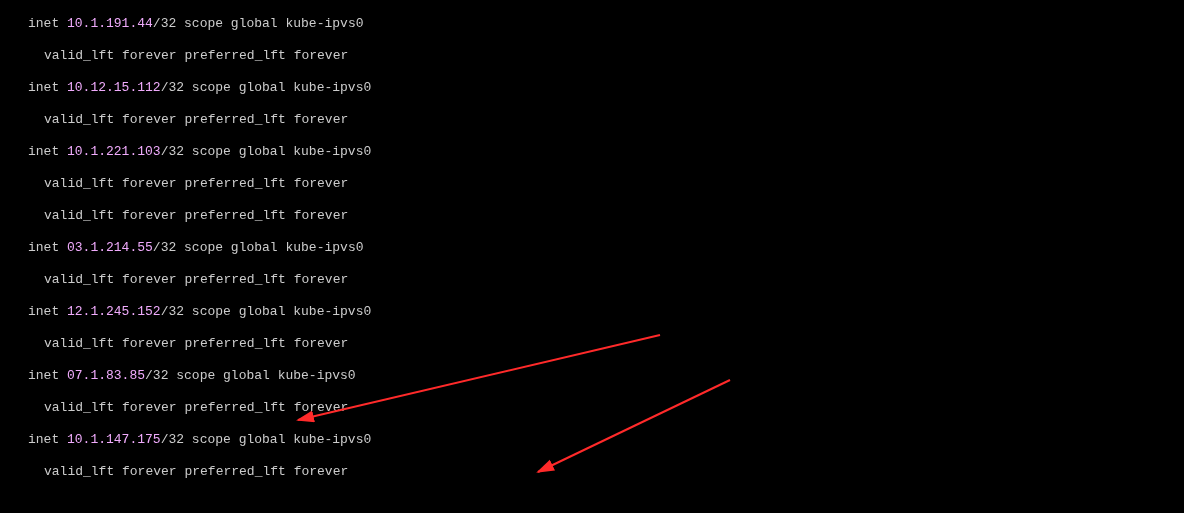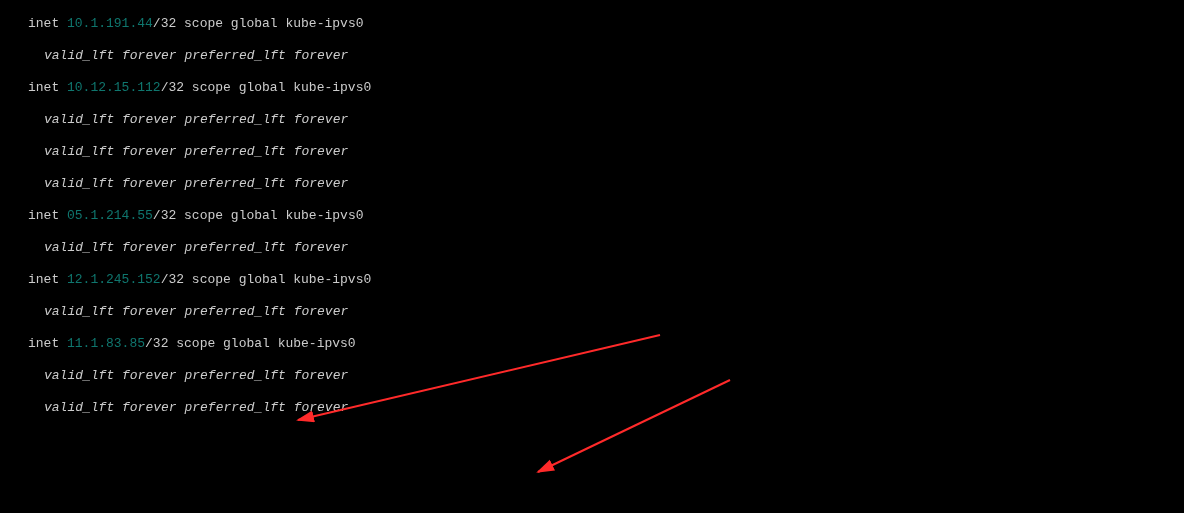--- a/index.html
+++ b/index.html
@@ -1,38 +1,40 @@
 <!DOCTYPE html>
 <html><head>
 <meta charset="utf-8">
 <style>
   html,body{margin:0;padding:0;background:#000;color:#ccc;font-family:Consolas,"Courier New",monospace;font-size:13px;line-height:16px;width:1184px;height:513px;overflow:hidden;}
   .terminal{padding:0 4px;position:relative;white-space:pre;}
-  .pink{color:#0f766e;}
+  .pink{color:#f0abfc;}
   .line{display:block;}
   .indent{padding-left:24px;}
-  .indent2{padding-left:40px;font-style:italic;}
+  .indent2{padding-left:40px;}
   .svg-annot{position:absolute;left:0;top:0;pointer-events:none;}
 </style>
 </head>
 <body>
 
 <div class="terminal">
 <span class="line indent"><span>inet </span><span class="pink">10.1.191.44</span><span>/32 scope global kube-ipvs0</span></span>
 <span class="line indent2">valid_lft forever preferred_lft forever</span>
 <span class="line indent"><span>inet </span><span class="pink">10.12.15.112</span><span>/32 scope global kube-ipvs0</span></span>
 <span class="line indent2">valid_lft forever preferred_lft forever</span>
+<span class="line indent"><span>inet </span><span class="pink">10.1.221.103</span><span>/32 scope global kube-ipvs0</span></span>
 <span class="line indent2">valid_lft forever preferred_lft forever</span>
 <span class="line indent2">valid_lft forever preferred_lft forever</span>
-<span class="line indent"><span>inet </span><span class="pink">05.1.214.55</span><span>/32 scope global kube-ipvs0</span></span>
+<span class="line indent"><span>inet </span><span class="pink">03.1.214.55</span><span>/32 scope global kube-ipvs0</span></span>
 <span class="line indent2">valid_lft forever preferred_lft forever</span>
 <span class="line indent"><span>inet </span><span class="pink">12.1.245.152</span><span>/32 scope global kube-ipvs0</span></span>
 <span class="line indent2">valid_lft forever preferred_lft forever</span>
-<span class="line indent"><span>inet </span><span class="pink">11.1.83.85</span><span>/32 scope global kube-ipvs0</span></span>
+<span class="line indent"><span>inet </span><span class="pink">07.1.83.85</span><span>/32 scope global kube-ipvs0</span></span>
 <span class="line indent2">valid_lft forever preferred_lft forever</span>
+<span class="line indent"><span>inet </span><span class="pink">10.1.147.175</span><span>/32 scope global kube-ipvs0</span></span>
 <span class="line indent2">valid_lft forever preferred_lft forever</span>
 
 
 
 
 
 
 
 
 

